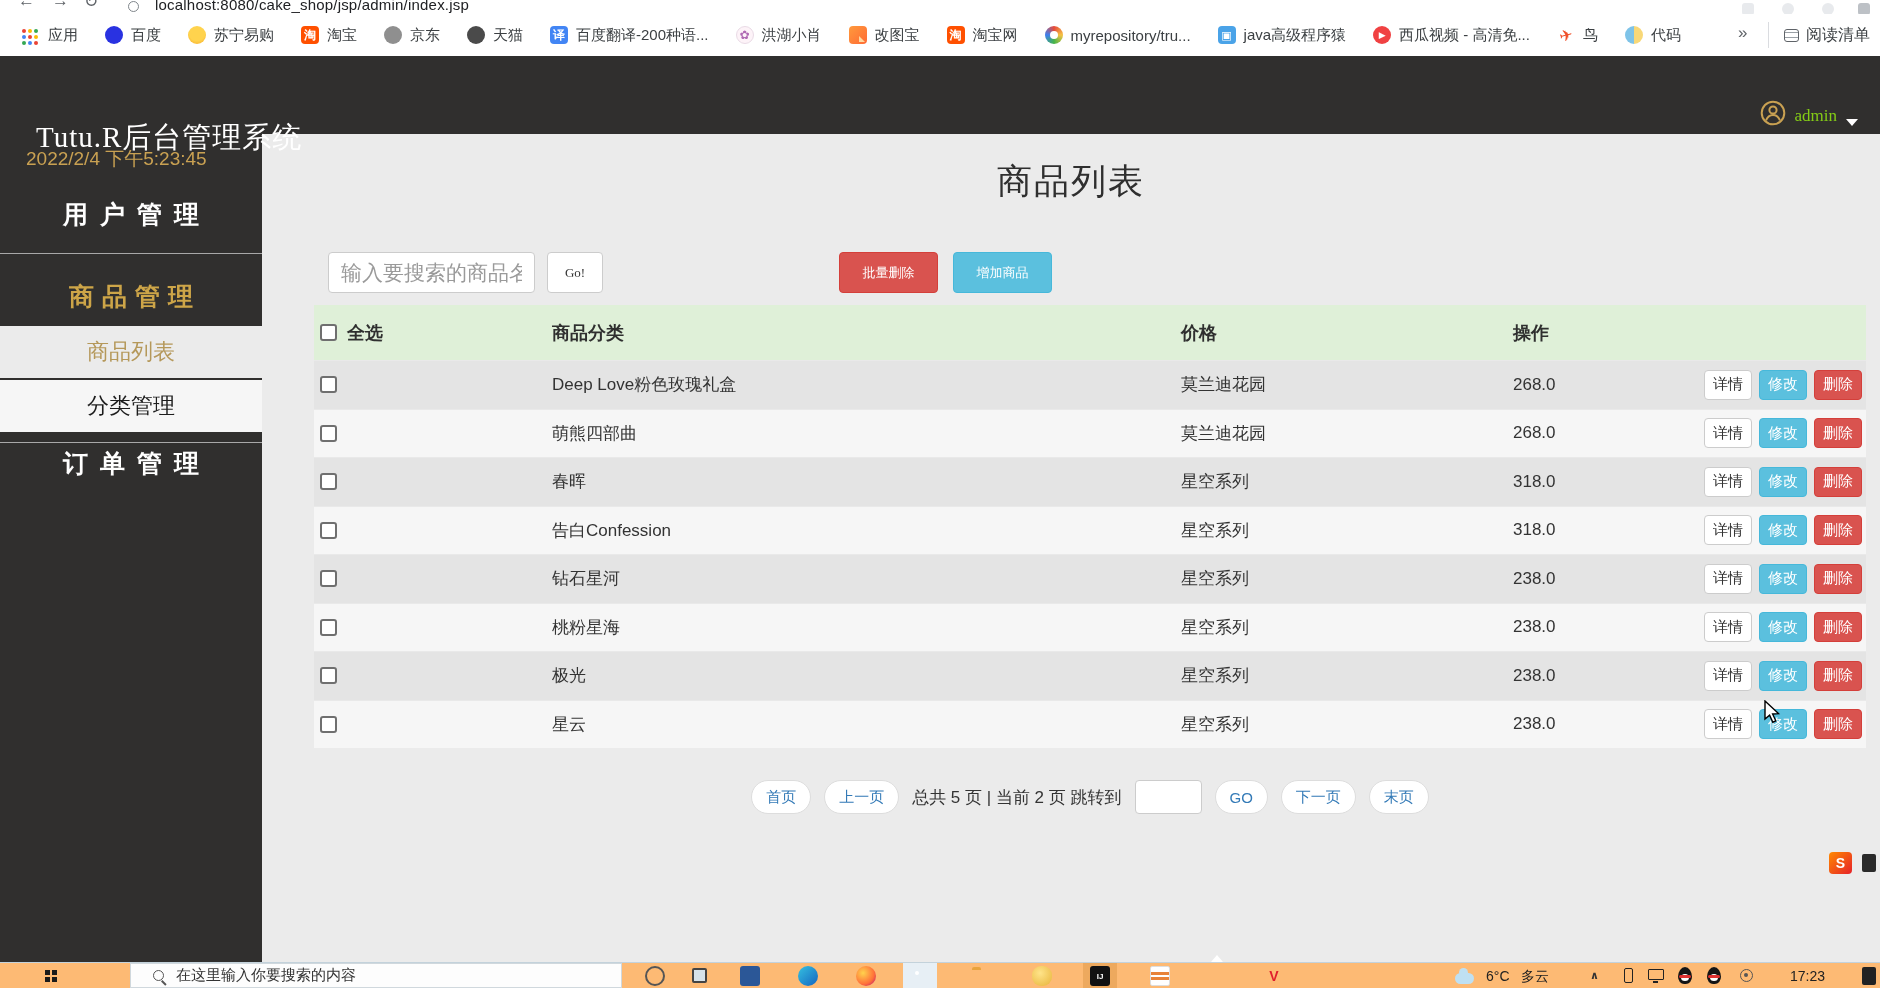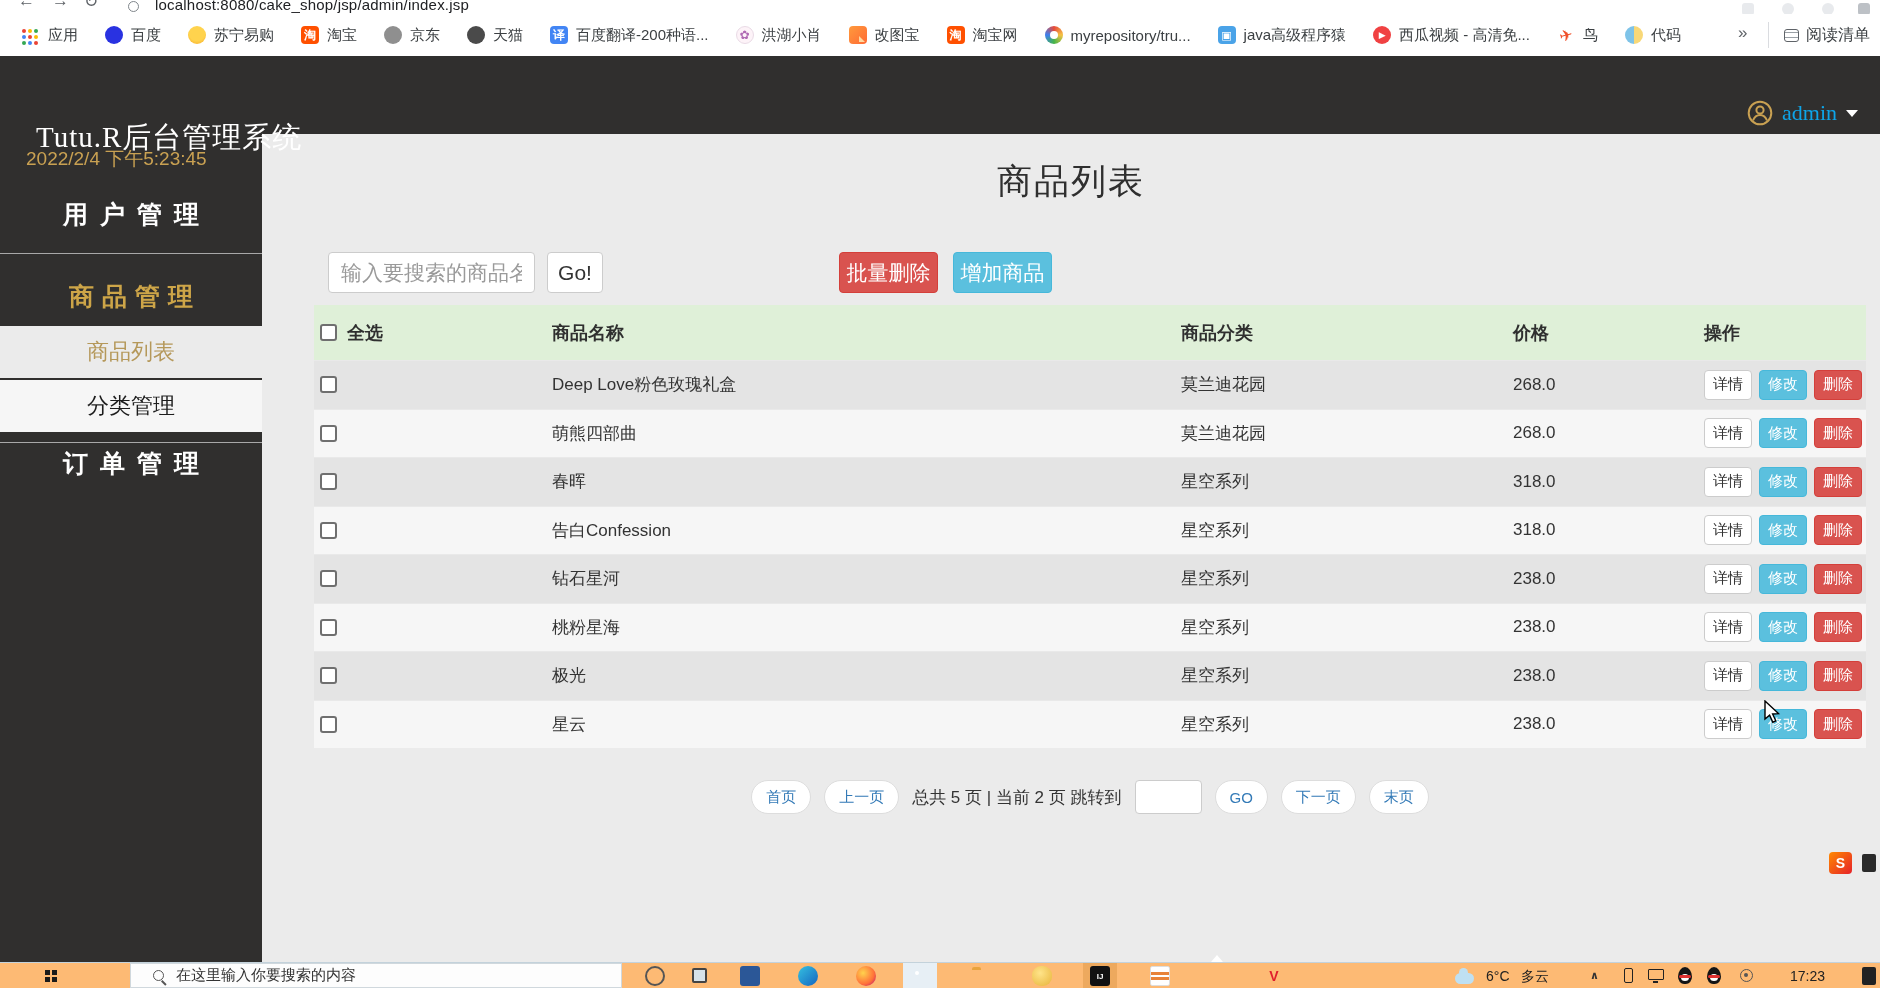--- a/index.html
+++ b/index.html
@@ -37,42 +37,42 @@
   .i-code{background:linear-gradient(90deg,#7ec3e8 50%,#f8d878 50%);border-radius:50%;}
   .bm-more{position:absolute;left:1738px;top:9px;font-size:17px;color:#5f6368;}
   .bm-vdiv{position:absolute;left:1768px;top:8px;width:1px;height:26px;background:#dadce0;}
   .reading{position:absolute;left:1784px;top:0;height:42px;display:flex;align-items:center;gap:7px;font-size:16px;color:#3c4043;white-space:nowrap;}
   .reading-ico{width:15px;height:13px;border:1.5px solid #5f6368;border-radius:3px;box-sizing:border-box;
     background:repeating-linear-gradient(#fff 0 2px,#9aa0a6 2px 3.5px,#fff 3.5px 5px);flex:none;}
 
   
   #app-header{position:absolute;left:0;top:56px;width:100%;height:78px;background:#302f2e;z-index:10;}
   .brand{position:absolute;left:36px;top:22px;color:#fff;font-family:"Liberation Serif","DejaVu Serif",serif;font-size:29px;letter-spacing:1px;margin-top:40px;}
-  .user{position:absolute;right:22px;top:44px;display:flex;align-items:center;gap:9px;color:#0ea5e9;
-    font-family:"Liberation Serif","DejaVu Serif",serif;font-size:22px;cursor:pointer;}
+  .user{position:absolute;right:22px;top:44px;display:flex;align-items:flex-end;gap:9px;color:#84cc16;
+    font-family:"Liberation Serif","DejaVu Serif",serif;font-size:17px;cursor:pointer;}
   .caret-down{width:0;height:0;border-left:6px solid transparent;border-right:6px solid transparent;border-top:7px solid #fff;}
 
   
   #sidebar{position:absolute;left:0;top:134px;width:262px;bottom:26px;background:#302f2e;color:#fff;z-index:9;}
   .sb-date{margin:12px 0 0 26px;color:#c9a152;font-size:19px;}
   .sb-head{margin-top:26px;text-align:center;font-size:25px;font-weight:bold;letter-spacing:12px;text-indent:12px;color:#fff;cursor:pointer;}
   .sb-head.gold{color:#cda548;letter-spacing:8px;text-indent:8px;}
   .sb-divider{margin-top:22px;border-top:1px solid #a8a8a8;height:0;}
   .sb-divider.tight{margin-top:10px;}
   .sb-sub{height:52px;line-height:52px;text-align:center;font-size:22px;cursor:pointer;}
   .sb-sub.active{margin-top:13px;background:#ebebeb;color:#b5985a;}
   .sb-sub.plain{margin-top:2px;background:#f6f6f6;color:#1d1d1d;}
 
   
   #main{position:absolute;left:262px;top:134px;right:0;bottom:26px;background:#ebebeb;overflow:hidden;}
   .page-title{position:absolute;top:24px;left:0;width:100%;text-align:center;font-size:35px;color:#2f2f2f;font-weight:500;letter-spacing:2px;}
   .search-input{position:absolute;left:66px;top:118px;width:207px;height:41px;border:1px solid #ccc;border-radius:4px;
     padding:0 12px;font-size:21px;color:#555;background:#fff;box-sizing:border-box;outline:none;font-family:inherit;}
   .search-input::placeholder{color:#9a9a9a;}
-  .btn{border-radius:4px;font-size:21px;font-family:Liberation Sans, sans-serif;cursor:pointer;}
+  .btn{border-radius:4px;font-size:13px;font-family:Liberation Serif, serif;cursor:pointer;}
   .go-btn{position:absolute;left:285px;top:118px;width:56px;height:41px;background:#fff;border:1px solid #ccc;color:#333;}
   .batch-btn{position:absolute;left:571px;top:118px;width:99px;height:41px;background:#d9534f;border:1px solid #d43f3a;color:#fff;margin-left:6px;}
   .add-btn{position:absolute;left:691px;top:118px;width:99px;height:41px;background:#5bc0de;border:1px solid #46b8da;color:#fff;}
 
   
   #table{position:absolute;left:52px;top:171px;width:1552px;}
   .thead,.trow{display:grid;grid-template-columns:238px 629px 332px 191px 1fr;align-items:center;}
   .thead{height:55px;background:#dff0d8;font-weight:bold;font-size:18px;color:#2f2f2f;}
   .trow{height:47.5px;font-size:17px;color:#333;border-top:1px solid #e9e9e9;}
   .trow.odd{background:#e4e4e4;}
@@ -259,21 +259,20 @@
     <button class="btn go-btn">Go!</button>
     <button class="btn batch-btn">批量删除</button>
     <button class="btn add-btn">增加商品</button>
 
     <div id="table">
       <div class="thead">
         <div class="cell-check">
           <span class="cb"></span>
           <span>全选</span>
         </div>
-        <div>商品名称</div>
         <div>商品分类</div>
         <div>价格</div>
         <div>操作</div>
       </div>
       <div id="tbody">
           <div class="trow odd">
             <div class="cell-check">
               <span class="cb"></span>
             </div>
             <div>Deep Love粉色玫瑰礼盒</div>

